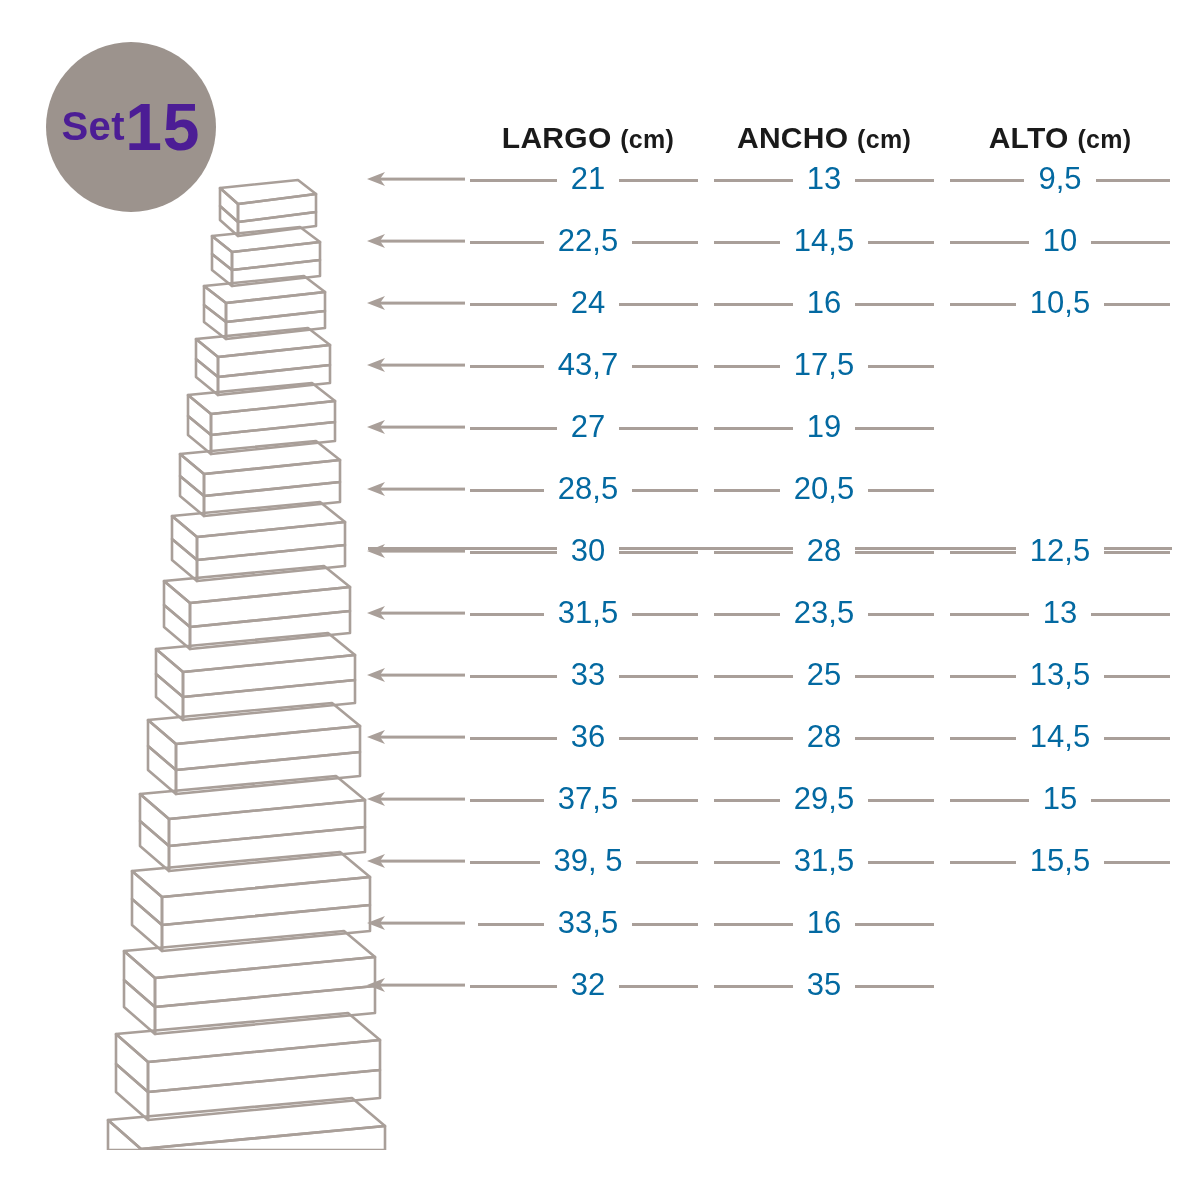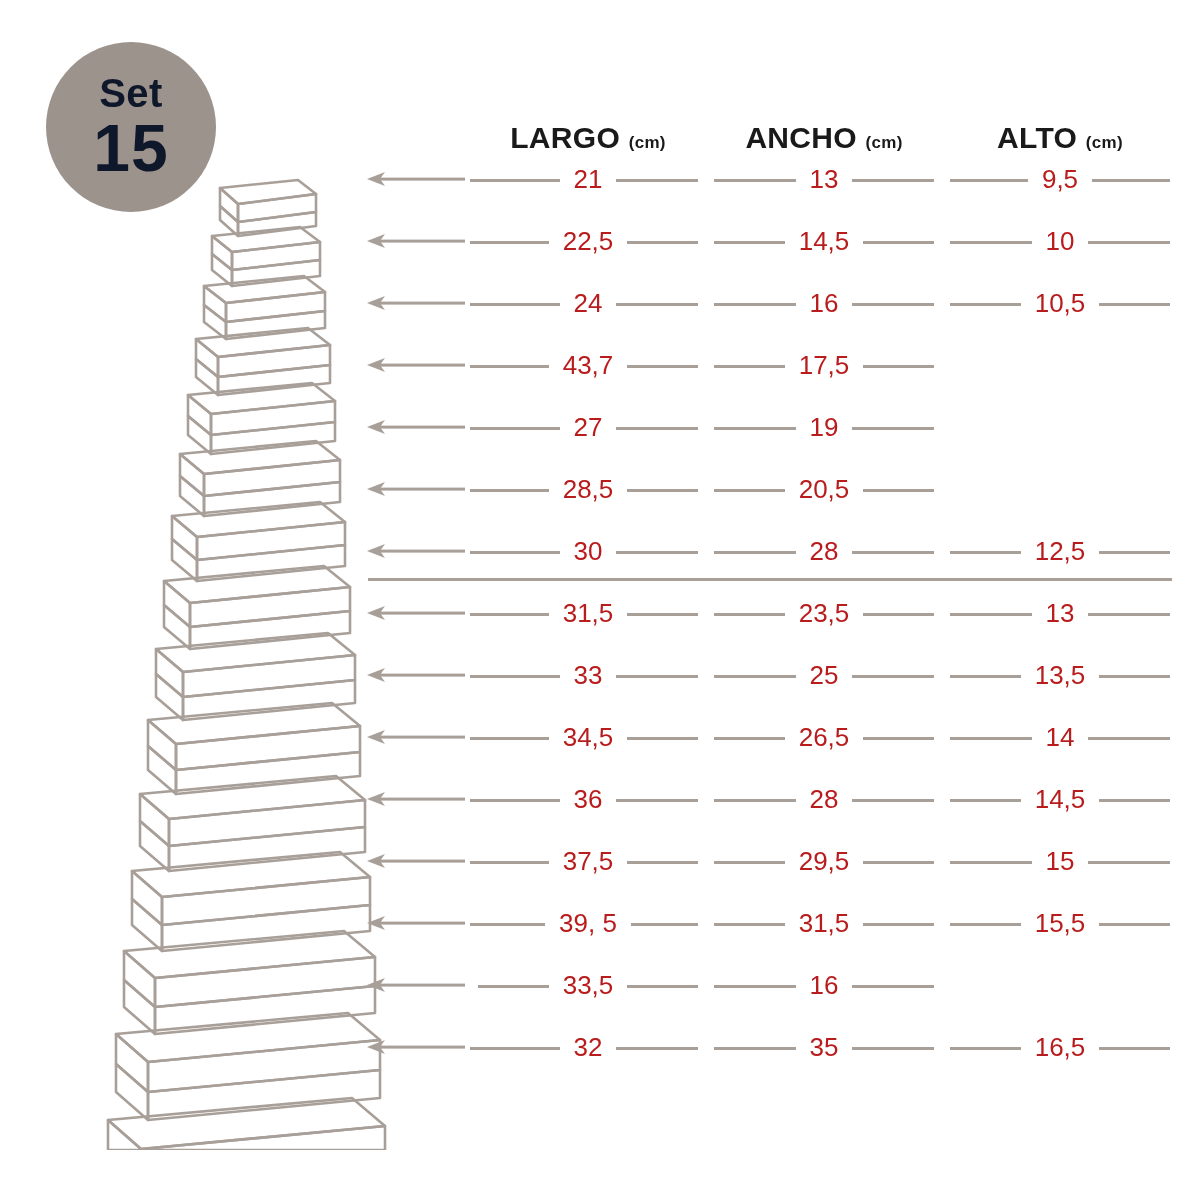--- a/index.html
+++ b/index.html
@@ -18,23 +18,22 @@
 
   
   #set-badge {
     position: absolute;
     left: 46px;
     top: 42px;
     width: 170px;
     height: 170px;
     border-radius: 50%;
     background: #9c938d;
-    color: #0f172a;
+    color: #4c1d95;
     display: flex;
-    flex-direction: column;
     align-items: center;
     justify-content: center;
     line-height: 1;
   }
   #set-badge .badge-word {
     font-size: 40px;
     font-weight: bold;
     letter-spacing: 0.5px;
     margin-bottom: 2px;
   }
@@ -68,21 +67,21 @@
     font-size: 30px;
     letter-spacing: 0.3px;
   }
   .header-row .col-arrow { width: 110px; }
   .header-row .col-val {
     width: 236px;
     text-align: center;
     white-space: nowrap;
   }
   .header-row .unit {
-    font-size: 17px;
+    font-size: 25px;
     font-weight: bold;
   }
 
   .data-row {
     display: flex;
     align-items: center;
     height: 62px;
   }
   .cell {
     display: flex;
@@ -92,22 +91,22 @@
   }
   .col-arrow {
     width: 110px;
     height: 100%;
   }
   .col-val {
     width: 236px;
     height: 100%;
   }
   .val {
-    font-size: 26px;
-    color: #b91c1c;
+    font-size: 31px;
+    color: #0369a1;
     white-space: nowrap;
     z-index: 2;
     background: #ffffff;
     padding: 0 14px;
   }
   
   .col-val::before {
     content: "";
     position: absolute;
     left: 8px;
@@ -418,37 +417,20 @@
         <span class="val">33</span>
       </div>
     <div class="cell col-val">
         <span class="val">25</span>
       </div>
     <div class="cell col-val">
         <span class="val">13,5</span>
       </div>
   </div>
 
-  <div class="data-row">
-    <div class="cell col-arrow">
-      <svg class="arrow-svg" width="100" height="20" viewBox="0 0 100 20">
-          <path d="M2 10 L20 3 L15 10 L20 17 Z" fill="#a99f99"></path>
-          <rect x="15" y="8.6" width="85" height="3" fill="#a99f99"></rect>
-        </svg>
-    </div>
-    <div class="cell col-val first">
-        <span class="val">34,5</span>
-      </div>
-    <div class="cell col-val">
-        <span class="val">26,5</span>
-      </div>
-    <div class="cell col-val">
-        <span class="val">14</span>
-      </div>
-  </div>
 
   <div class="data-row">
     <div class="cell col-arrow">
       <svg class="arrow-svg" width="100" height="20" viewBox="0 0 100 20">
           <path d="M2 10 L20 3 L15 10 L20 17 Z" fill="#a99f99"></path>
           <rect x="15" y="8.6" width="85" height="3" fill="#a99f99"></rect>
         </svg>
     </div>
     <div class="cell col-val first">
         <span class="val">36</span>
@@ -518,18 +500,15 @@
           <path d="M2 10 L20 3 L15 10 L20 17 Z" fill="#a99f99"></path>
           <rect x="15" y="8.6" width="85" height="3" fill="#a99f99"></rect>
         </svg>
     </div>
     <div class="cell col-val first">
         <span class="val">32</span>
       </div>
     <div class="cell col-val">
         <span class="val">35</span>
       </div>
-    <div class="cell col-val">
-        <span class="val">16,5</span>
-      </div>
   </div>
 
 </div>
 
 </body></html>

